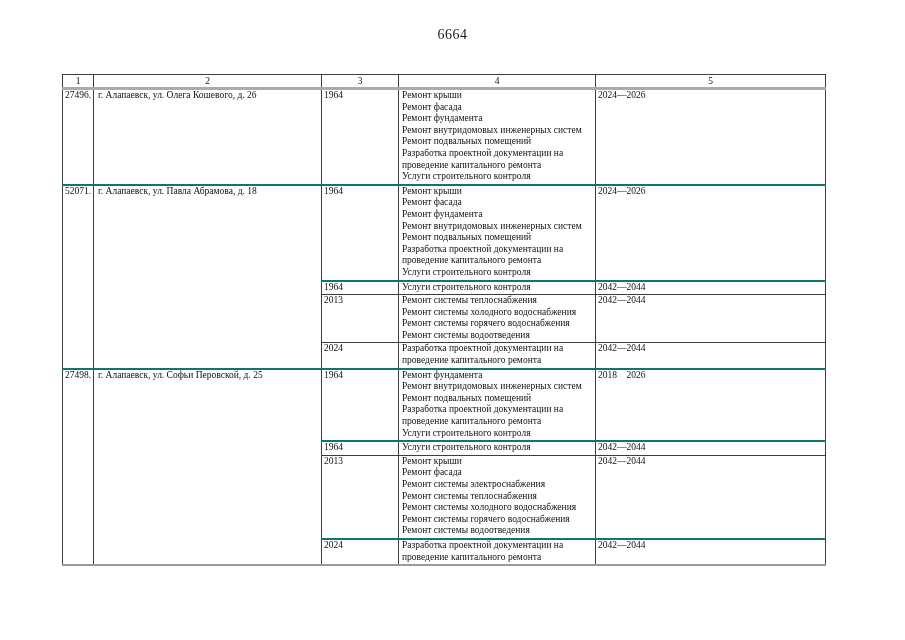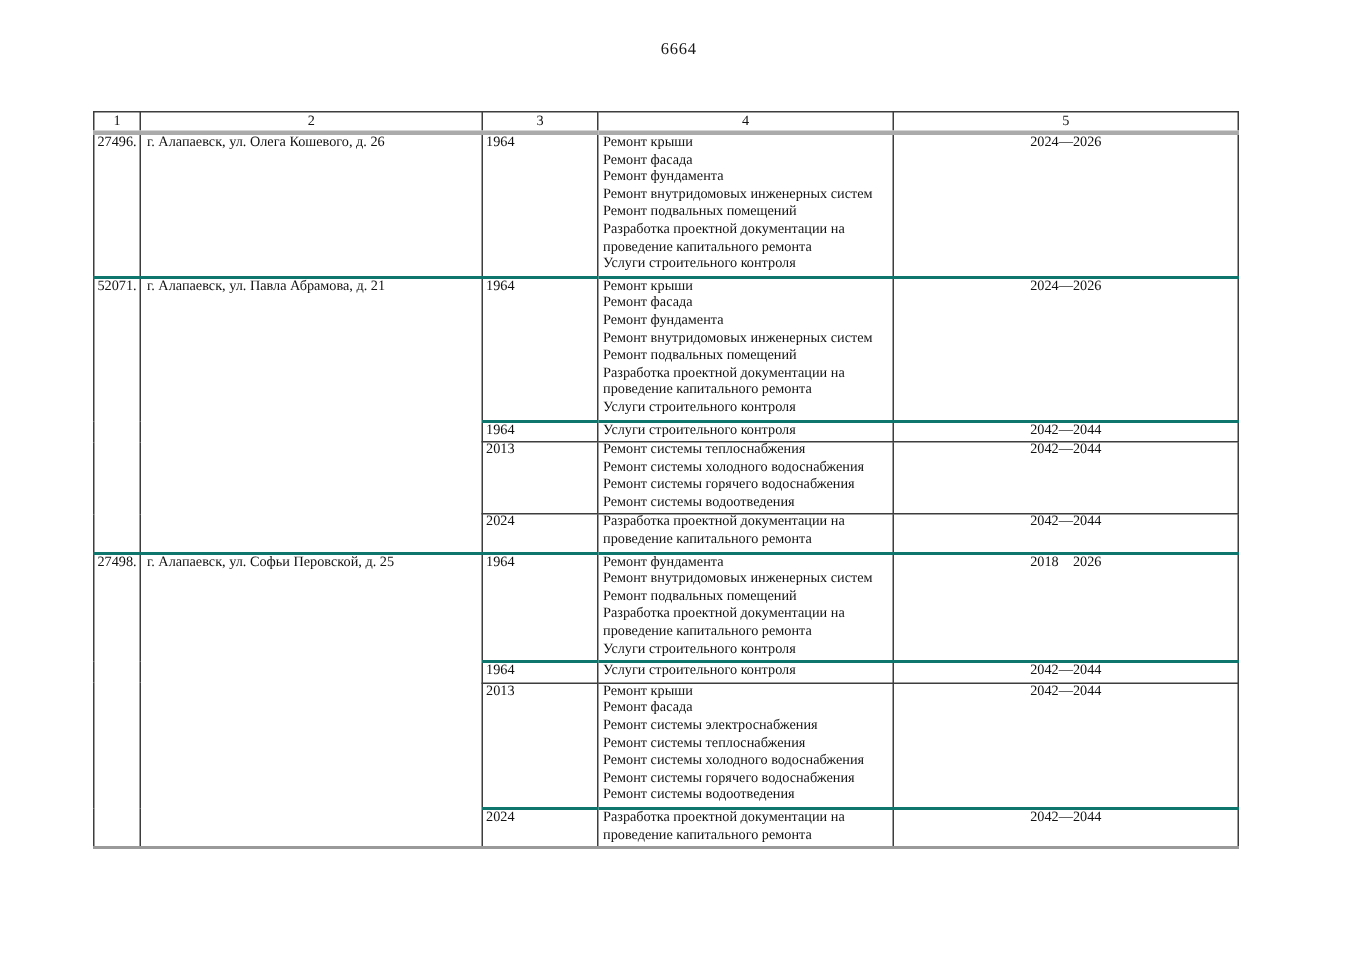--- a/index.html
+++ b/index.html
@@ -15,21 +15,21 @@
     font-family: "Liberation Serif", "DejaVu Serif", serif;
     color: #1a1a1a;
     -webkit-font-smoothing: antialiased;
   }
   .page-number {
     position: absolute;
     top: 27px;
     left: 0;
     width: 100%;
     text-align: center;
-    font-size: 11px;
+    font-size: 14px;
     letter-spacing: 0.5px;
     color: #1a1a1a;
   }
   .table-wrap {
     position: absolute;
     left: 62px;
     top: 74px;
     width: 763px;
   }
   table.repair-table {
@@ -74,21 +74,20 @@
     margin-top: 40px;
   }
   td.col-year {
     text-align: left;
   }
   td.col-works {
     text-align: left;
     padding-left: 3px;
   }
   td.col-period {
-    text-align: center;
     white-space: pre;
   }
   .work-line { white-space: nowrap; }
 
   tr.sep-thick > td { border-top: 2px solid #0f766e; }
   tr.sep-thin  > td { border-top: 1px solid #d946ef; }
   table.repair-table { border-bottom: 2px solid #9a9a9a; }
 </style>
 </head>
 <body>
@@ -125,21 +124,21 @@
             <div class="work-line">Ремонт внутридомовых инженерных систем</div>
             <div class="work-line">Ремонт подвальных помещений</div>
             <div class="work-line">Разработка проектной документации на</div>
             <div class="work-line">проведение капитального ремонта</div>
             <div class="work-line">Услуги строительного контроля</div>
           </td>
           <td class="col-period">2024—2026</td>
         </tr>
         <tr class="sep-thick">
           <td class="col-num" rowspan="4">52071.</td>
-          <td class="col-address" rowspan="4">г. Алапаевск, ул. Павла Абрамова, д. 21</td>
+          <td class="col-address" rowspan="4">г. Алапаевск, ул. Павла Абрамова, д. 18</td>
           <td class="col-year">1964</td>
           <td class="col-works">
             <div class="work-line">Ремонт крыши</div>
             <div class="work-line">Ремонт фасада</div>
             <div class="work-line">Ремонт фундамента</div>
             <div class="work-line">Ремонт внутридомовых инженерных систем</div>
             <div class="work-line">Ремонт подвальных помещений</div>
             <div class="work-line">Разработка проектной документации на</div>
             <div class="work-line">проведение капитального ремонта</div>
             <div class="work-line">Услуги строительного контроля</div>

